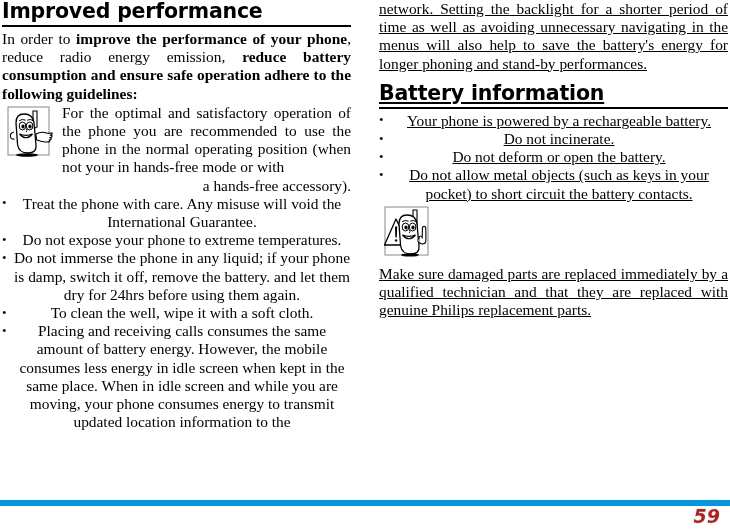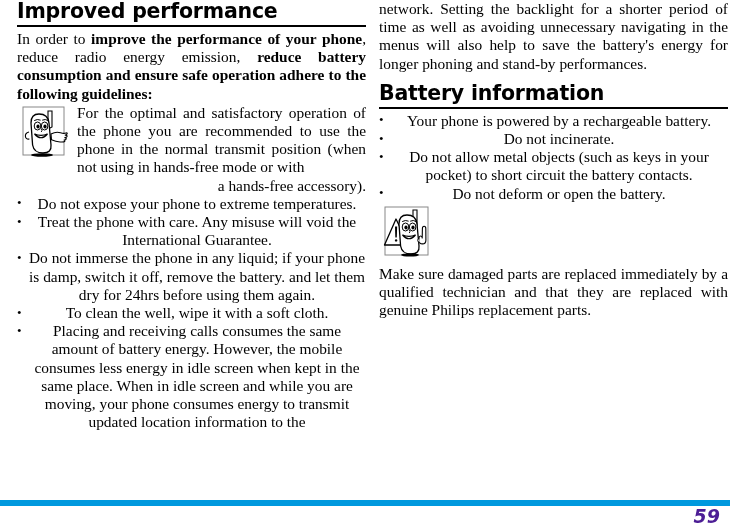--- a/index.html
+++ b/index.html
@@ -20,22 +20,22 @@
     position: absolute;
     left: 0; top: 0;
     width: 730px; height: 529px;
   }
 
   .col {
     position: absolute;
     top: 0;
     width: 349px;
   }
-  .col-left  { left: 2px; margin-left: 15px; }
-  .col-right { left: 379px; }
+  .col-left  { left: 2px; }
+  .col-right { left: 379px; text-decoration: underline; }
 
   h1.section-title {
     font-family: "DejaVu Sans", "Liberation Sans", sans-serif;
     font-weight: bold;
     font-size: 20.5px;
     line-height: 22px;
     margin: 0;
     padding: 0 0 2px 0;
     letter-spacing: -0.2px;
   }
@@ -108,21 +108,21 @@
     background: #0099DE;
   }
   .page-number {
     position: absolute;
     right: 10px;
     font-family: "DejaVu Sans", "Liberation Sans", sans-serif;
     font-style: italic;
     font-weight: bold;
     font-size: 19px;
     line-height: 20px;
-    color: #4c1d95;
+    color: #b91c1c;
   }
 </style>
 </head>
 <body>
 
 <div class="page">
 
   <div class="col col-left">
 
     <h1 class="section-title">Improved performance</h1>
@@ -153,45 +153,45 @@
 
           <path d="M8 27 q-4 1 -3.6 4.4 q0.4 3.2 4 2.6" fill="#ffffff" stroke="#000000" stroke-width="1.1"></path>
 
           <path d="M30 29 q5 -2.6 9.5 -1.2 q3.4 1.1 5.6 0.2 q1.3 -0.5 1.1 0.6 q-0.3 1.1 -2 1.5
                    q2.2 0.1 1.9 1.3 q-0.3 1.1 -2.3 1.2 q1.8 0.4 1.4 1.4 q-0.4 1 -2.2 1
                    q1.3 0.6 0.7 1.4 q-0.7 0.9 -4.6 0.6 q-4.4 -0.3 -8.6 -2.2 Z" fill="#ffffff" stroke="#000000" stroke-width="1.1" stroke-linejoin="round"></path>
 
           <ellipse cx="21" cy="50" rx="11" ry="1.8" fill="#000000"></ellipse>
         </svg>
       </span>
-      <span class="note-body">For the optimal and satisfactory operation of the phone you are recommended to use the phone in the normal transmit position (when not using in hands-free mode or with</span>
+      <span class="note-body">For the optimal and satisfactory operation of the phone you are recommended to use the phone in the normal operating position (when not your in hands-free mode or with</span>
     </div>
     <p class="note-tail">a hands-free accessory).</p>
 
     <ul class="bullets">
+      <li>Treat the phone with care. Any misuse will void the International Guarantee.</li>
       <li>Do not expose your phone to extreme temperatures.</li>
-      <li>Treat the phone with care. Any misuse will void the International Guarantee.</li>
       <li>Do not immerse the phone in any liquid; if your phone is damp, switch it off, remove the battery. and let them dry for 24hrs before using them again.</li>
       <li>To clean the well, wipe it with a soft cloth.</li>
       <li>Placing and receiving calls consumes the same amount of battery energy. However, the mobile consumes less energy in idle screen when kept in the same place. When in idle screen and while you are moving, your phone consumes energy to transmit updated location information to the</li>
     </ul>
   </div>
 
   <div class="col col-right">
 
     <p class="body">network. Setting the backlight for a shorter period of time as well as avoiding unnecessary navigating in the menus will also help to save the battery's energy for longer phoning and stand-by performances.</p>
 
     <h1 class="section-title" style="margin-top:9px;">Battery information</h1>
     <hr class="rule">
 
     <ul class="bullets">
       <li>Your phone is powered by a rechargeable battery.</li>
       <li>Do not incinerate.</li>
+      <li>Do not deform or open the battery.</li>
       <li>Do not allow metal objects (such as keys in your pocket) to short circuit the battery contacts.</li>
-      <li>Do not deform or open the battery.</li>
     </ul>
 
     <div class="note" style="margin-top:1px;">
       <span class="note-icon">
         <svg width="52" height="60" viewBox="0 0 52 60" xmlns="http://www.w3.org/2000/svg">
           <rect x="2" y="2" width="43" height="48" fill="#ffffff" stroke="#888888" stroke-width="1"></rect>
 
           <path d="M13 14 L25.5 40 L1.5 40 Z" fill="#ffffff" stroke="#000000" stroke-width="1.3" stroke-linejoin="round"></path>
           <path d="M12.6 22 L13.6 22 L13.2 32 L12.9 32 Z" fill="#000000" stroke="#000000" stroke-width="1.1"></path>
           <circle cx="13.1" cy="35.4" r="1.2" fill="#000000"></circle>

